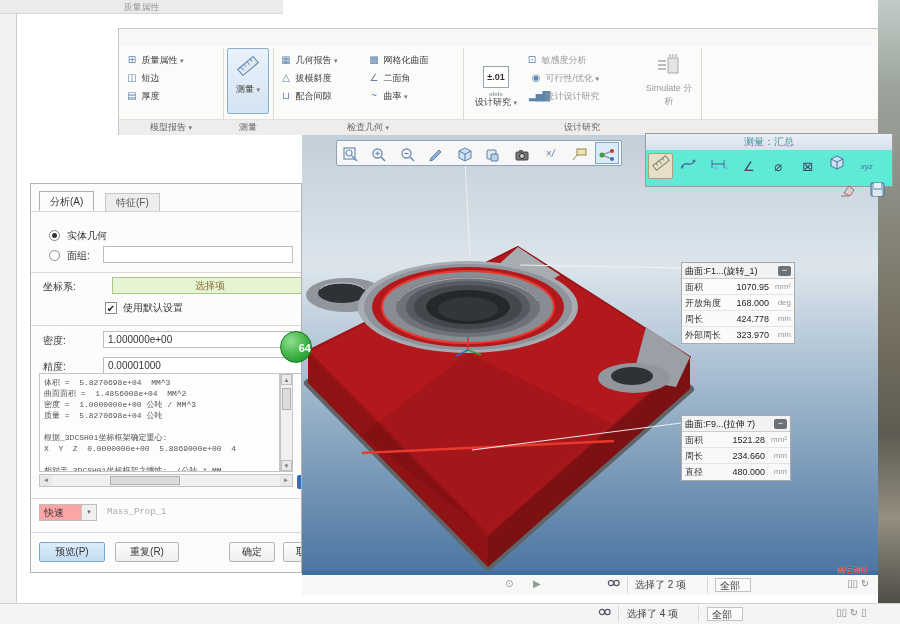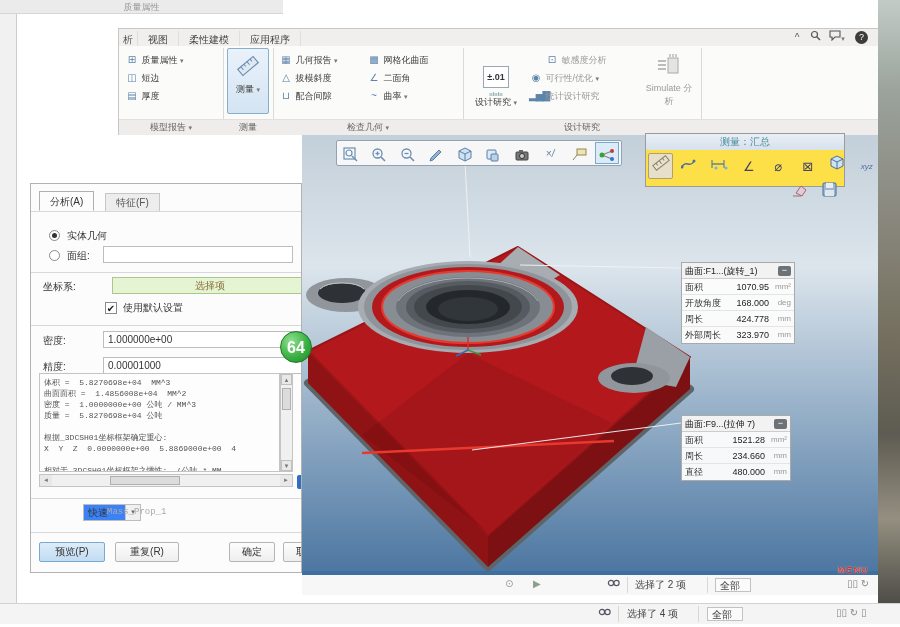--- a/index.html
+++ b/index.html
@@ -43,21 +43,21 @@
     background:linear-gradient(180deg,#c3cfd9 0%,#dce5ec 30%,#92adc6 65%,#4c76a1 100%); }
   #gfx-border { left:302px; top:571px; width:576px; height:4px; background:#3f6fa0; }
   #gtoolbar { position:absolute; left:34px; top:5px; height:26px; background:#f7f7f7;
     border:1px solid #8fa3b5; border-radius:2px; padding:1px 2px; white-space:nowrap; }
   .gt-btn { display:inline-block; width:24px; height:22px; text-align:center; line-height:22px;
     border:1px solid transparent; vertical-align:top; }
   .gt-btn.sel { background:#dcebf8; border-color:#7aa9d0; }
   .gt-btn svg { vertical-align:middle; }
 
   
-  #measure-panel { left:645px; top:133px; width:200px; height:54px; background:#fde047;
+  #measure-panel { left:645px; top:133px; width:248px; height:54px; background:#5eead4;
     border:1px solid #9b9b9b; z-index:30; }
   #mp-title { height:16px; background:linear-gradient(#e9eff5,#d6e1ec); font-size:10px;
     color:#4a8b9a; text-align:center; line-height:16px; }
   #mp-icons { padding:3px 2px; white-space:nowrap; }
   .mp-btn { display:inline-block; width:25px; height:26px; text-align:center; line-height:26px;
     font-size:13px; color:#446; vertical-align:top; border:1px solid transparent; }
   .mp-btn.sel { background:#e7dfc9; border:1px solid #b0a070; border-radius:2px; }
   .mp-right { float:right; }
 
   
@@ -103,21 +103,21 @@
   #info-btn { position:absolute; left:266px; top:291px; width:14px; height:14px; background:#2f6fbe;
     color:#fff; font-style:italic; font-weight:bold; font-size:10px; text-align:center; line-height:14px;
     border-radius:2px; font-family:"Liberation Serif",serif; }
   .dbtn { position:absolute; height:20px; border:1px solid #b5b5b5; background:linear-gradient(#fdfdfd,#eee);
     font-size:10px; text-align:center; line-height:18px; border-radius:2px; color:#333; }
   .dbtn.primary { background:linear-gradient(#ddecf9,#c2dcf2); border-color:#7aa9d0; }
 
   
   #badge64 { left:280px; top:331px; width:32px; height:32px; border-radius:50%;
     background:radial-gradient(circle at 10px 9px,#8fe08f,#3cb043 55%,#1d8a28);
-    color:#fff; font-weight:bold; font-size:16px; text-align:center; line-height:32px;
+    color:#fff; font-weight:bold; font-size:11px; text-align:right; line-height:32px;
     z-index:40; border:1px solid #1b7a24; }
 
   
   #rowA { left:302px; top:575px; width:576px; height:20px; background:#f7f7f7; font-size:10px; color:#444; }
   #rowB { left:0; top:603px; width:900px; height:21px; background:#f4f4f4; border-top:1px solid #d2d2d2;
     font-size:10px; color:#444; }
   .st-item { position:absolute; top:3px; white-space:nowrap; }
   .st-filter { border:1px solid #c2c2c2; background:#fbfbfb; padding:0 10px 0 4px; height:14px; line-height:13px; display:inline-block; }
   .st-sep { position:absolute; top:2px; width:1px; height:16px; background:#d8d8d8; }
   #menu-label { left:838px; top:565px; z-index:35; color:#d03434; font-weight:bold; font-size:9px;
@@ -135,36 +135,20 @@
 </head>
 <body>
 
 <div class="abs" id="titlebar">
   <span>质量属性</span>
 </div>
 <div class="abs" id="left-strip"></div>
 <div class="abs" id="photo"></div>
 
 <div class="abs" id="ribbon">
-  <div id="tabrow">
-    <span class="tab partial">析</span><span class="tab">视图</span><span class="tab">柔性建模</span><span class="tab">应用程序</span>
-    <span class="winicon" style="left:670px;">^</span>
-    <span class="winicon" style="left:688px;">
-      <svg width="11" height="11" viewBox="0 0 11 11">
-          <circle cx="4.5" cy="4.5" r="3" fill="none" stroke="#555" stroke-width="1.2"></circle>
-          <line x1="7" y1="7" x2="10" y2="10" stroke="#555" stroke-width="1.4"></line>
-        </svg>
-    </span>
-    <span class="winicon" style="left:706px;width:24px;">
-      <svg width="12" height="11" viewBox="0 0 12 11">
-          <path d="M1,1 h10 v6 h-5 l-3,3 v-3 h-2 z" fill="none" stroke="#555" stroke-width="1.1"></path>
-        </svg><span class="drop">▾</span>
-    </span>
-    <span class="winicon helpdot" style="left:736px;">?</span>
-  </div>
 
   <div id="ribbon-body">
 
     <div class="rb-small" style="left:6px; top:5px;">
       <span class="g">⊞</span>
       <span>质量属性</span> <span class="drop">▾</span>
     </div>
     <div class="rb-small" style="left:6px; top:23px;">
       <span class="g">◫</span>
       <span>短边</span>
@@ -221,21 +205,21 @@
 
     <div class="vsep" style="left:344px;"></div>
 
     <div class="bigbtn" style="left:350px; top:16px; width:54px;">
       <span class="bicon">
         <span class="tolbox"><span>±.01</span><span class="tolsub">ıılıılıı</span></span>
       </span>
       <span>设计研究</span>
       <span class="drop">▾</span>
     </div>
-    <div class="rb-small" style="left:426px; top:5px; color:#9a9a9a;">
+    <div class="rb-small" style="left:406px; top:5px; color:#9a9a9a;">
       <span class="g">⊡</span>
       <span>敏感度分析</span>
     </div>
     <div class="rb-small" style="left:410px; top:23px; color:#9a9a9a;">
       <span class="g">◉</span>
       <span>可行性/优化</span> <span class="drop">▾</span>
     </div>
     <div class="rb-small" style="left:410px; top:41px; color:#9a9a9a;">
       <span class="g minibar">▂▅▇</span>
       <span>统计设计研究</span>
@@ -503,21 +487,21 @@
   </div>
   <div class="hscroll">
     <span class="harr" style="left:0;">◄</span>
     <div class="hthumb"></div>
     <span class="harr" style="right:0;">►</span>
   </div>
   <div id="info-btn">i</div>
 
   <div class="hline" style="top:314px;"></div>
 
-  <span class="dfield" style="left:8px; top:320px; width:58px; background:#3b82f6;margin-left:44px;">
+  <span class="dfield" style="left:8px; top:320px; width:58px; background:#fca5a5;">
     <span>快速</span>
     <span class="combo-arrow">▾</span>
   </span>
   <span class="dlabel" style="left:76px; top:323px; color:#aaa; font-family:'Liberation Mono','DejaVu Sans Mono',monospace; font-size:9px;">Mass_Prop_1</span>
 
   <div class="hline" style="top:348px;"></div>
 
   <span class="dbtn primary" style="left:8px; top:358px; width:66px;">预览(P)</span>
   <span class="dbtn" style="left:84px; top:358px; width:64px;">重复(R)</span>
   <span class="dbtn" style="left:198px; top:358px; width:46px;">确定</span>

